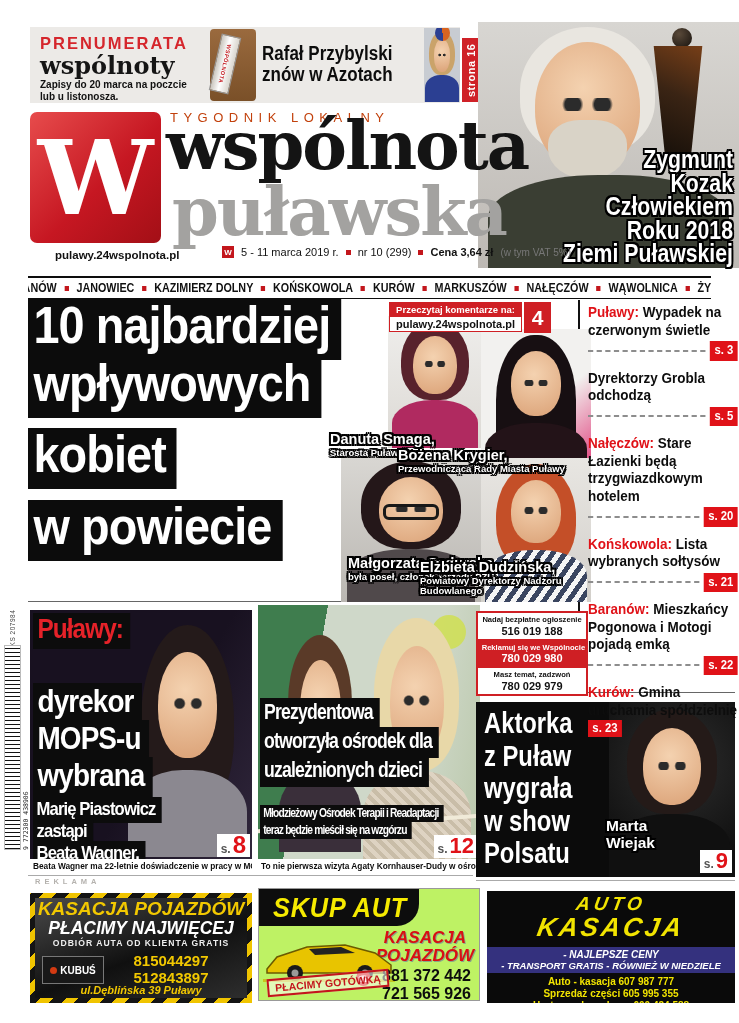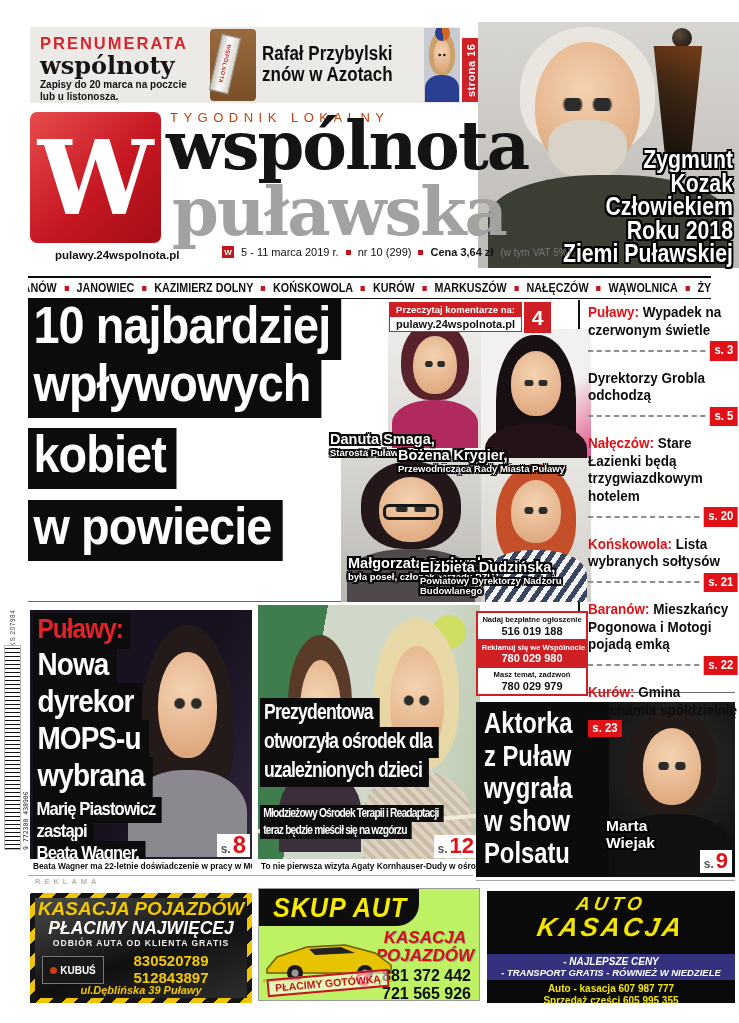--- a/index.html
+++ b/index.html
@@ -99,21 +99,21 @@
   .ad2-top{position:absolute;left:0;top:0;width:160px;height:37px;background:#0d0d0d;border-radius:0 0 22px 0;display:flex;align-items:center;padding-left:14px}
   .ad2-t{color:#f6ea00;font-weight:800;font-style:italic;font-size:28px;letter-spacing:1px;transform:scaleX(.9);transform-origin:0 50%;white-space:nowrap}
   .ad2-k{position:absolute;right:5px;top:40px;color:#d80f14;font-weight:800;font-style:italic;font-size:17px;line-height:18px;text-align:center;text-shadow:1px 1px 0 #8a8}
   .ad2-ph{position:absolute;right:8px;top:78px;color:#0d0d0d;font-weight:800;font-size:16px;line-height:17.5px;text-align:right}
   .ph-ic{position:absolute;right:108px;top:82px;width:15px;height:15px;border-radius:50%;background:#d80f14;color:#fff;font-size:9px;display:flex;align-items:center;justify-content:center}
   .ph-ic::before{content:"☎"}
   .stamp{position:absolute;left:8px;bottom:8px;border:2px solid #c3161c;color:#c3161c;font-weight:700;font-size:10.5px;padding:1px 6px;transform:rotate(-5deg);background:rgba(255,255,255,.55)}
   .ad3{left:487px;top:891px;width:248px;height:112px;background:#0a0a0a;text-align:center;overflow:hidden}
   .ad3-t1{color:#f2e400;font-weight:800;font-style:italic;font-size:19px;line-height:20px;letter-spacing:4px;transform:skewX(-10deg)}
   .ad3-t2{color:#f2e400;font-weight:800;font-style:italic;font-size:26px;line-height:26px;letter-spacing:3px;transform:skewX(-10deg)}
-  .ad3-band{background:#34317e;margin-top:14px;padding:2px 0;color:#fff;font-weight:700;font-style:italic}
+  .ad3-band{background:#34317e;margin-top:7px;padding:2px 0;color:#fff;font-weight:700;font-style:italic}
   .ad3-b1{display:block;font-size:10px;line-height:11px}
   .ad3-b2{display:block;font-size:9.5px;line-height:11px}
   .ad3-l{display:block;color:#f2e400;font-weight:700;font-size:10px;line-height:12px}
   
   .issn{left:9px;top:552px;height:170px;writing-mode:vertical-rl;transform:rotate(180deg);font-size:6.5px;color:#444;letter-spacing:.5px}
   .bcode{left:4px;top:645px;width:17px;height:205px;background:repeating-linear-gradient(0deg,#111 0 1.5px,#fff 1.5px 4px);border:1px solid #bbb}
   .bdig{left:22px;top:645px;height:205px;writing-mode:vertical-rl;transform:rotate(180deg);font-size:6.5px;font-family:"DejaVu Sans Mono",monospace;color:#222;display:flex;align-items:center}
   .vline{position:absolute;width:2px;background:#111}
   .hline{position:absolute;border-top:1.5px solid #666}
   .roll-txt{writing-mode:vertical-rl;color:#c3161c;font-size:5.5px;font-weight:700;letter-spacing:.5px}
@@ -310,21 +310,20 @@
   <div class="vline" style="left:471px;top:607px;height:83px"></div>
   <div class="hline" style="left:476px;top:692px;width:259px"></div>
 
   <div class="abs mops">
     <div class="pt" style="left:42%;top:2%;width:58%;height:92%;--hair:#241a1a;--shirt:#8b8890">
       <div class="h" style="height:80%"></div>
         <div class="f"></div>
         <div class="b"></div>
     </div>
     <div class="abs" style="left:3px;top:3px"><span class="bar mops-reg">Puławy:</span></div>
-    <div class="abs" style="left:3px;top:36px"><span class="bar mops-l">Nowa</span></div>
     <div class="abs" style="left:3px;top:73px"><span class="bar mops-l">dyrekor</span></div>
     <div class="abs" style="left:3px;top:110px"><span class="bar mops-l">MOPS-u</span></div>
     <div class="abs" style="left:3px;top:147px"><span class="bar mops-l">wybrana</span></div>
     <div class="abs" style="left:3px;top:187px"><span class="bar mops-s">Marię Piastowicz</span></div>
     <div class="abs" style="left:3px;top:209px"><span class="bar mops-s">zastąpi</span></div>
     <div class="abs" style="left:3px;top:231px"><span class="bar mops-s">Beata Wagner.</span></div>
     <div class="pgbox" style="right:2px;bottom:16px">
       <span class="pfx">s.</span>
       <span class="num">8</span>
     </div>
@@ -402,21 +401,21 @@
   <div class="abs ad1 haz">
     <div class="ad1-in">
       <div class="ad1-t">KASACJA POJAZDÓW</div>
       <div class="ad1-p">PŁACIMY NAJWIĘCEJ</div>
       <div class="ad1-o">ODBIÓR AUTA OD KLIENTA GRATIS</div>
       <div class="kubus">
         <span class="bug"></span>
         <span>KUBUŚ</span>
       </div>
       <div class="ad1-ph">
-        <span style="display:block">830520789</span>
+        <span style="display:block">815044297</span>
         <span style="display:block">512843897</span>
       </div>
       <div class="ad1-ad">ul.Dęblińska 39 Puławy</div>
     </div>
   </div>
 
   <div class="abs ad2">
     <div class="ad2-top">
       <span class="ad2-t">SKUP AUT</span>
     </div>

